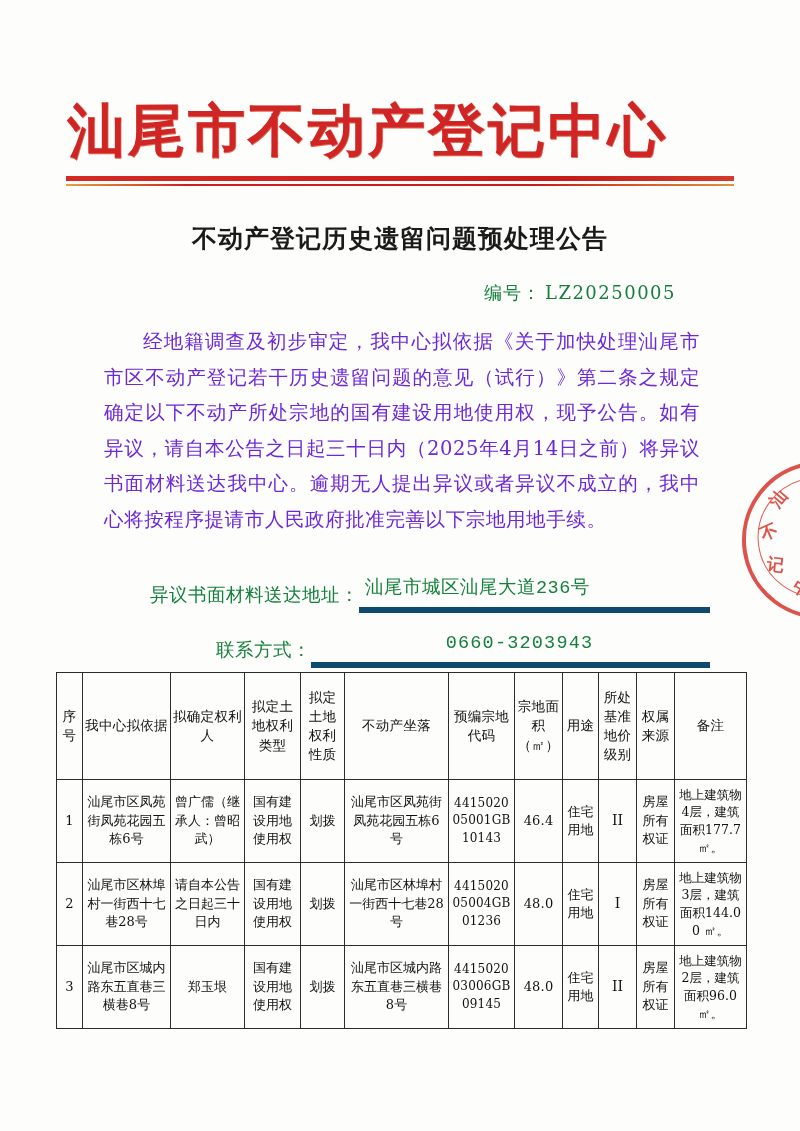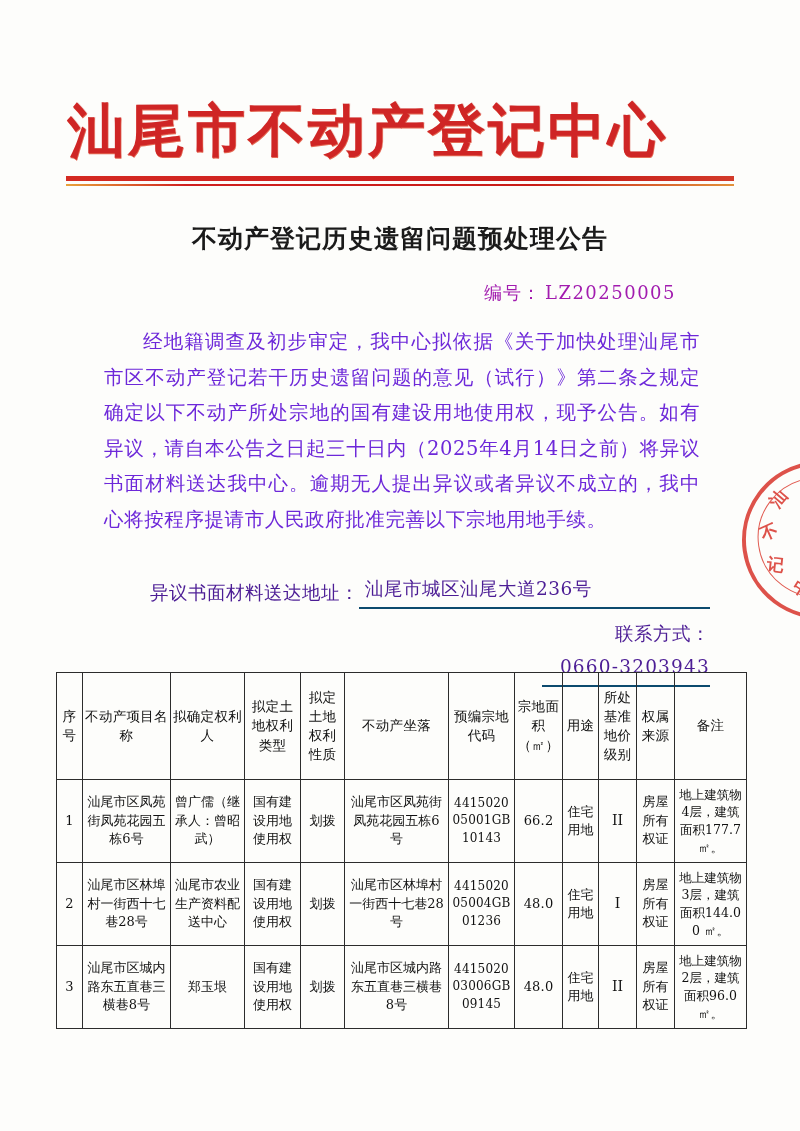--- a/index.html
+++ b/index.html
@@ -67,21 +67,21 @@
     letter-spacing: 1px;
     color: #1a1a1a;
     font-family: "DejaVu Serif", "Liberation Serif", serif;
   }
 
   .docnum {
     position: absolute;
     right: 124px; top: 281px;
     font-size: 18px;
     letter-spacing: 1px;
-    color: #a21caf;
+    color: #15803d;
     white-space: nowrap;
   }
   .docnum .num-label { margin-right: 4px; }
   .docnum .num-value { font-family: "DejaVu Serif", "Liberation Serif", serif; letter-spacing: 1.5px; }
 
   
   .body-text {
     position: absolute;
     left: 104px; top: 324px;
     width: 596px;
@@ -95,33 +95,34 @@
   .body-text p { margin: 0; text-indent: 2em; }
 
   
   .addr-block {
     position: absolute;
     left: 150px; top: 572px;
     width: 560px;
     font-size: 18.5px;
     line-height: 33px;
     letter-spacing: 0.5px;
-    color: #4c1d95;
+    color: #15803d;
+    font-family: Liberation Mono, monospace;
   }
   .addr-row { display: flex; align-items: flex-end; white-space: nowrap; }
   .addr-label { flex: 0 0 auto; }
   .addr-value {
     flex: 1 1 auto;
-    border-bottom: 2px solid #0c4a6e;
+    border-bottom: 6px solid #0c4a6e;
     padding-left: 6px;
     padding-bottom: 2px;
   }
   .addr-row.indent .addr-label { visibility: hidden; }
-  .addr-row.contact { margin-top: 8px; padding-left: 66px; flex-direction: column; }
-  .addr-row.contact .addr-value { letter-spacing: 1.2px; text-align: right; padding-left: 18px; }
+  .addr-row.contact { margin-top: 14px; padding-left: 66px; }
+  .addr-row.contact .addr-value { letter-spacing: 1.2px; text-align: center; padding-left: 18px; }
 
   
   .seal {
     position: absolute;
     left: 742px; top: 461px;
     width: 150px;
     height: 150px;
     border: 4px solid #d8352c;
     border-radius: 50%;
     opacity: 0.85;
@@ -256,21 +257,21 @@
         <col class="col-code">
         <col class="col-area">
       <col class="col-use">
         <col class="col-grade">
         <col class="col-source">
         <col class="col-remark">
     </colgroup>
     <thead>
       <tr>
         <th>序号</th>
-        <th>不动产项目名称</th>
+        <th>我中心拟依据</th>
         <th>拟确定权利人</th>
         <th>拟定土地权利类型</th>
         <th>拟定土地权利性质</th>
         <th>不动产坐落</th>
         <th>预编宗地代码</th>
         <th>宗地面积（㎡）</th>
         <th>用途</th>
         <th>所处基准地价级别</th>
         <th>权属来源</th>
         <th>备注</th>
@@ -278,30 +279,30 @@
     </thead>
     <tbody>
       <tr>
         <td class="num-cell">1</td>
         <td>汕尾市区凤苑街凤苑花园五栋6号</td>
         <td>曾广儒（继承人：曾昭武）</td>
         <td>国有建设用地使用权</td>
         <td>划拨</td>
         <td>汕尾市区凤苑街凤苑花园五栋6号</td>
         <td class="code-cell">441502005001GB10143</td>
-        <td class="area-cell">66.2</td>
+        <td class="area-cell">46.4</td>
         <td>住宅用地</td>
         <td class="level-cell">II</td>
         <td>房屋所有权证</td>
         <td class="remark-cell">地上建筑物4层，建筑面积177.7 ㎡。</td>
       </tr>
       <tr>
         <td class="num-cell">2</td>
         <td>汕尾市区林埠村一街西十七巷28号</td>
-        <td>汕尾市农业生产资料配送中心</td>
+        <td>请自本公告之日起三十日内</td>
         <td>国有建设用地使用权</td>
         <td>划拨</td>
         <td>汕尾市区林埠村一街西十七巷28号</td>
         <td class="code-cell">441502005004GB01236</td>
         <td class="area-cell">48.0</td>
         <td>住宅用地</td>
         <td class="level-cell">I</td>
         <td>房屋所有权证</td>
         <td class="remark-cell">地上建筑物3层，建筑面积144.00 ㎡。</td>
       </tr>

